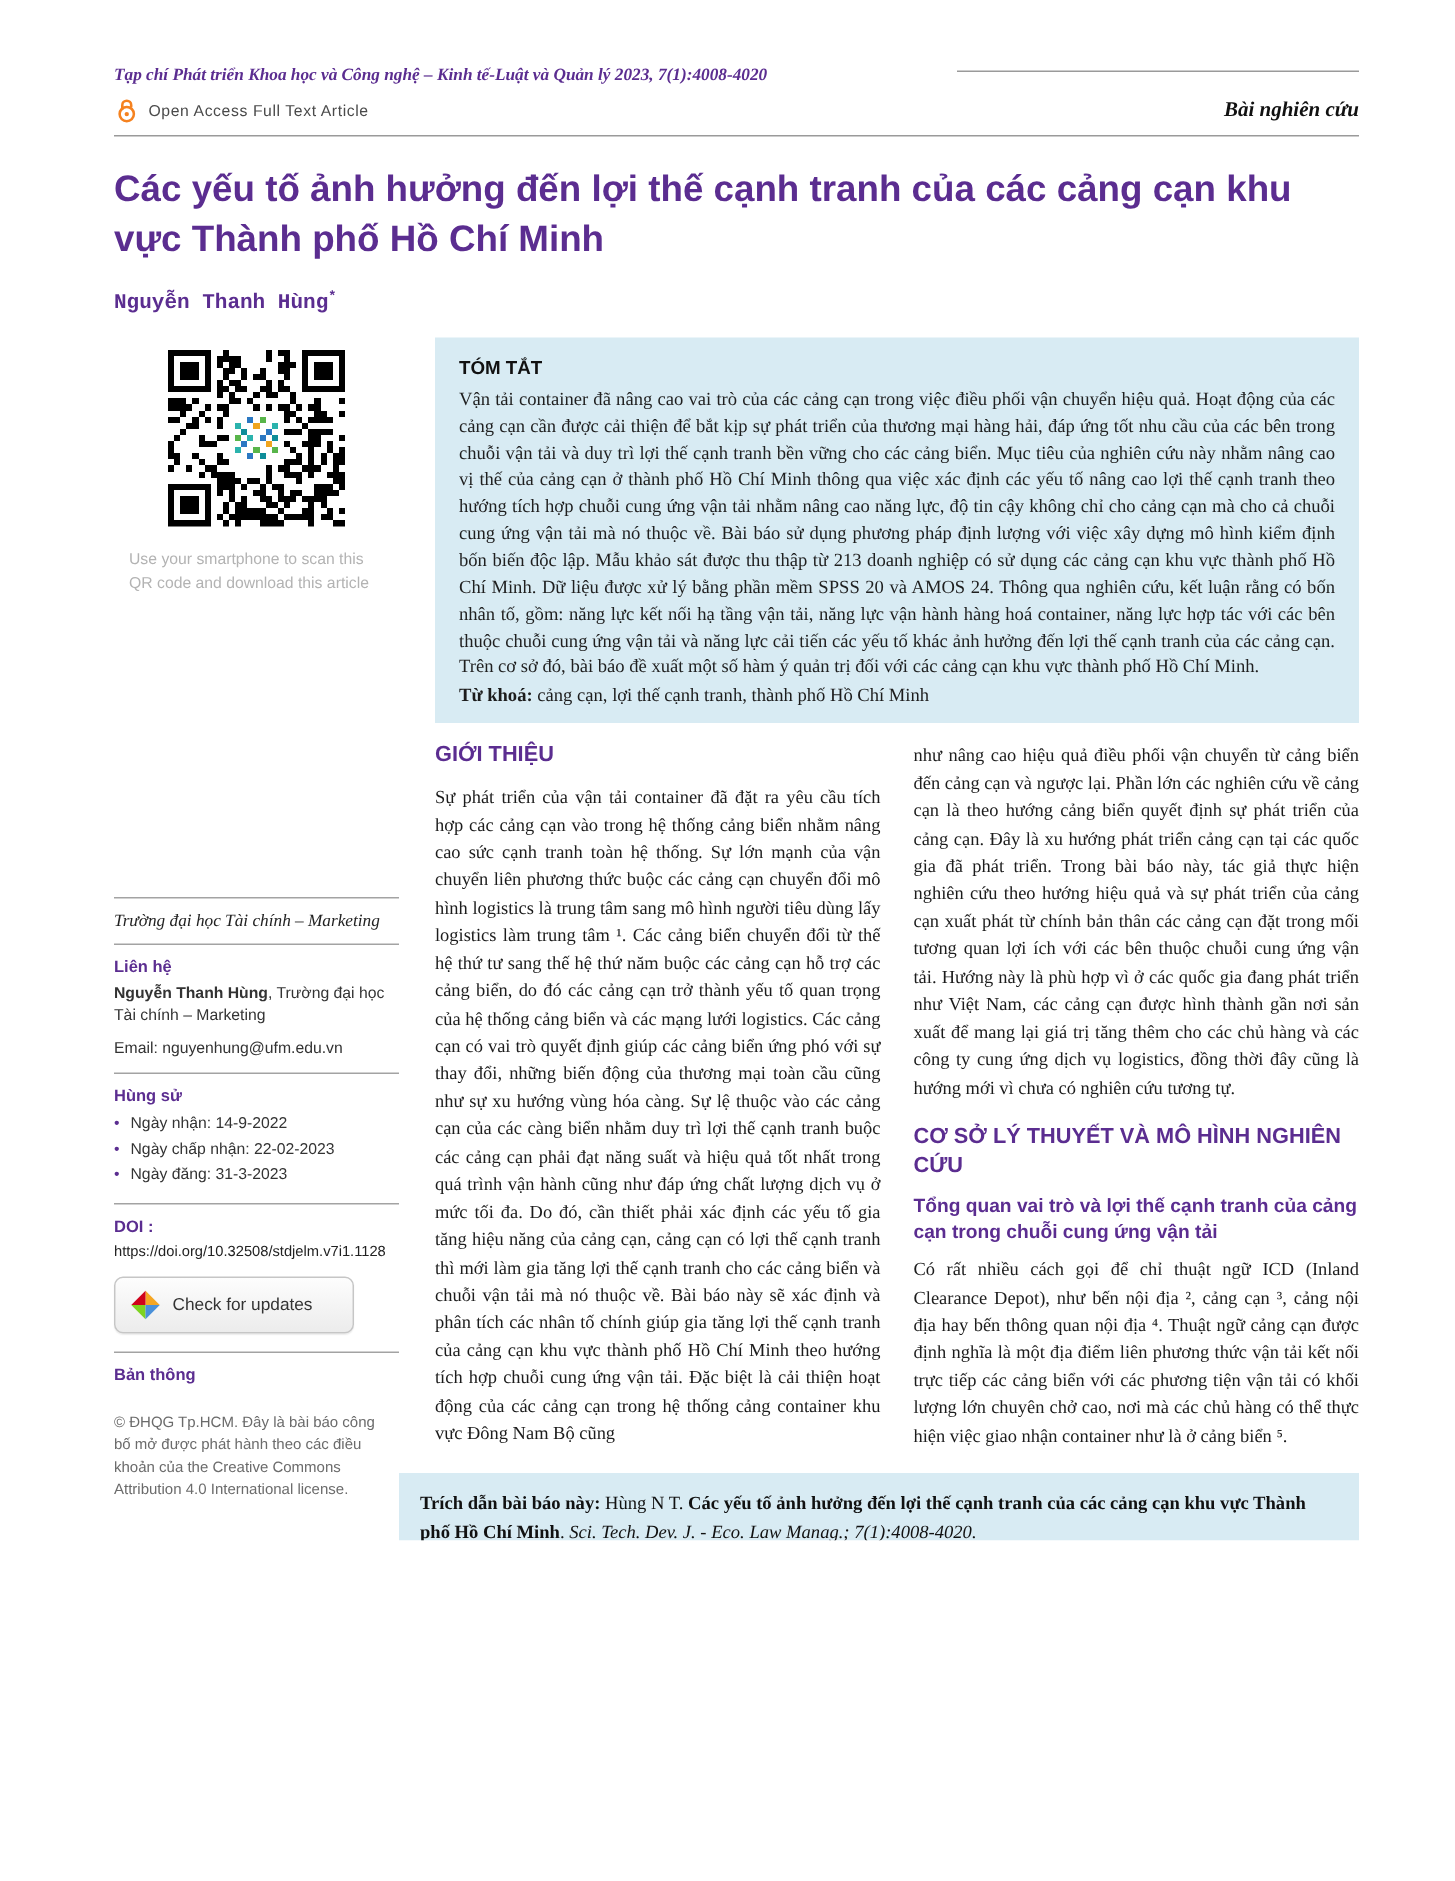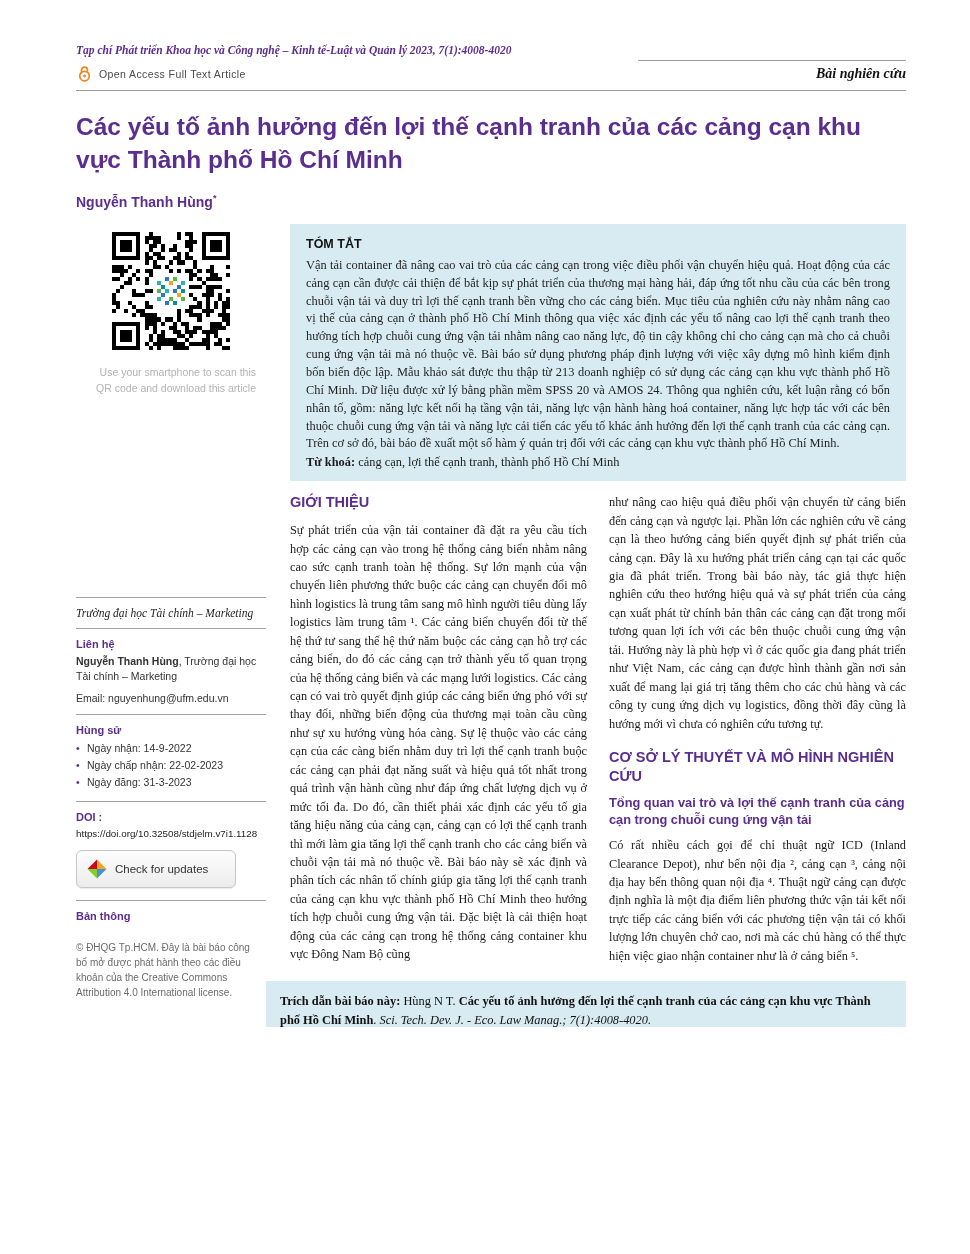--- a/index.html
+++ b/index.html
@@ -10,30 +10,30 @@
     font-family:"Liberation Serif",serif;color:#1c1c1c;
   }
   
   .header{display:flex;justify-content:space-between;align-items:flex-end;
     border-bottom:1px solid #9a9a9a;padding-bottom:8px;}
   .journal-line{font-family:"Liberation Serif",serif;font-style:italic;font-weight:700;
     font-size:11.5px;color:#5b2d90;}
   .open-access-row{margin-top:9px;display:flex;align-items:center;gap:6px;}
   .oa-text{font-family:"Liberation Sans",sans-serif;font-size:10.5px;color:#4a4a4a;letter-spacing:.4px;}
   .article-type{font-family:"Liberation Serif",serif;font-style:italic;font-weight:700;
-    font-size:14px;color:#111;border-top:1px solid #9a9a9a;padding-top:5px;width:268px;text-align:right;}
+    font-size:14px;color:#111;border-top:1px solid #9a9a9a;padding-top:18px;width:268px;text-align:right;}
   
   .title{margin-top:20px;font-family:"Liberation Sans",sans-serif;font-weight:700;
     font-size:24.5px;line-height:1.33;color:#5b2d90;max-width:845px;}
-  .author-line{margin-top:17px;font-family:Liberation Sans, sans-serif;font-weight:700;
+  .author-line{margin-top:17px;font-family:Liberation Mono, monospace;font-weight:700;
     font-size:14px;color:#5b2d90;}
   .author-line sup{font-size:9px;}
   
   .abstract-row{margin-top:14px;display:flex;}
-  .qr-block{flex:0 0 190px;width:190px;padding-top:8px;text-align:right;}
+  .qr-block{flex:0 0 190px;width:190px;padding-top:8px;text-align:left;}
   .qr-code{width:118px;height:118px;margin:0 auto;display:block;}
   .qr-caption{margin-top:14px;font-family:"Liberation Sans",sans-serif;font-size:10.5px;
     color:#b3b3b3;line-height:1.55;padding:0 10px;}
   .abstract-box{flex:1;margin-left:24px;background:#d8ebf3;padding:13px 16px 11px 16px;}
   .abstract-heading{font-family:"Liberation Sans",sans-serif;font-size:12.5px;font-weight:700;
     color:#111;margin-bottom:6px;}
   .abstract-body{font-size:12.4px;line-height:1.44;text-align:justify;color:#1f1f1f;}
   .abstract-keywords{margin-top:2px;font-size:12.4px;}
   .kw-label{font-weight:700;}
   

